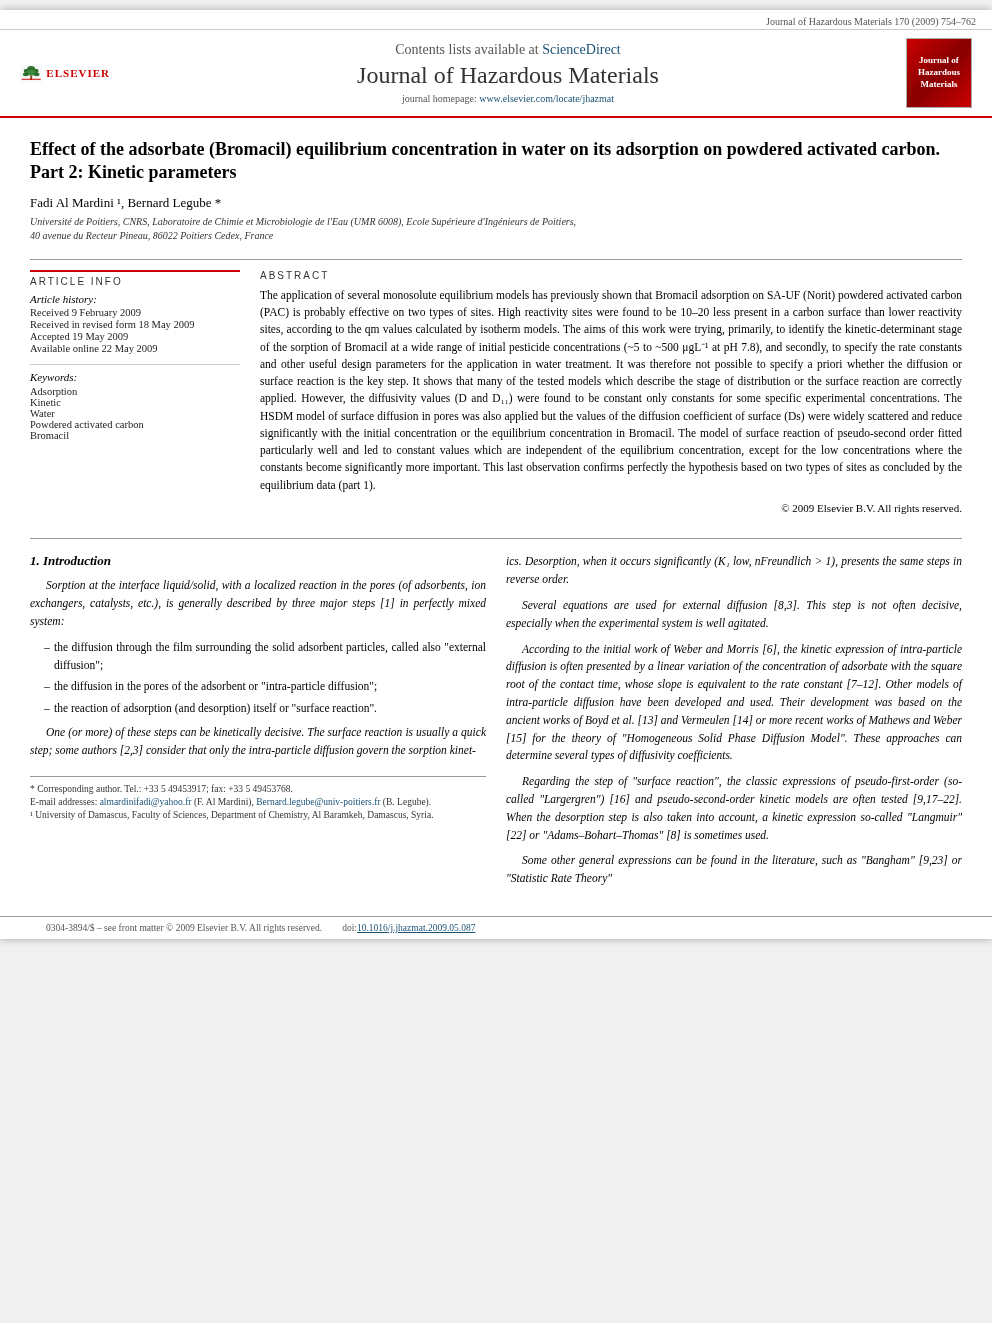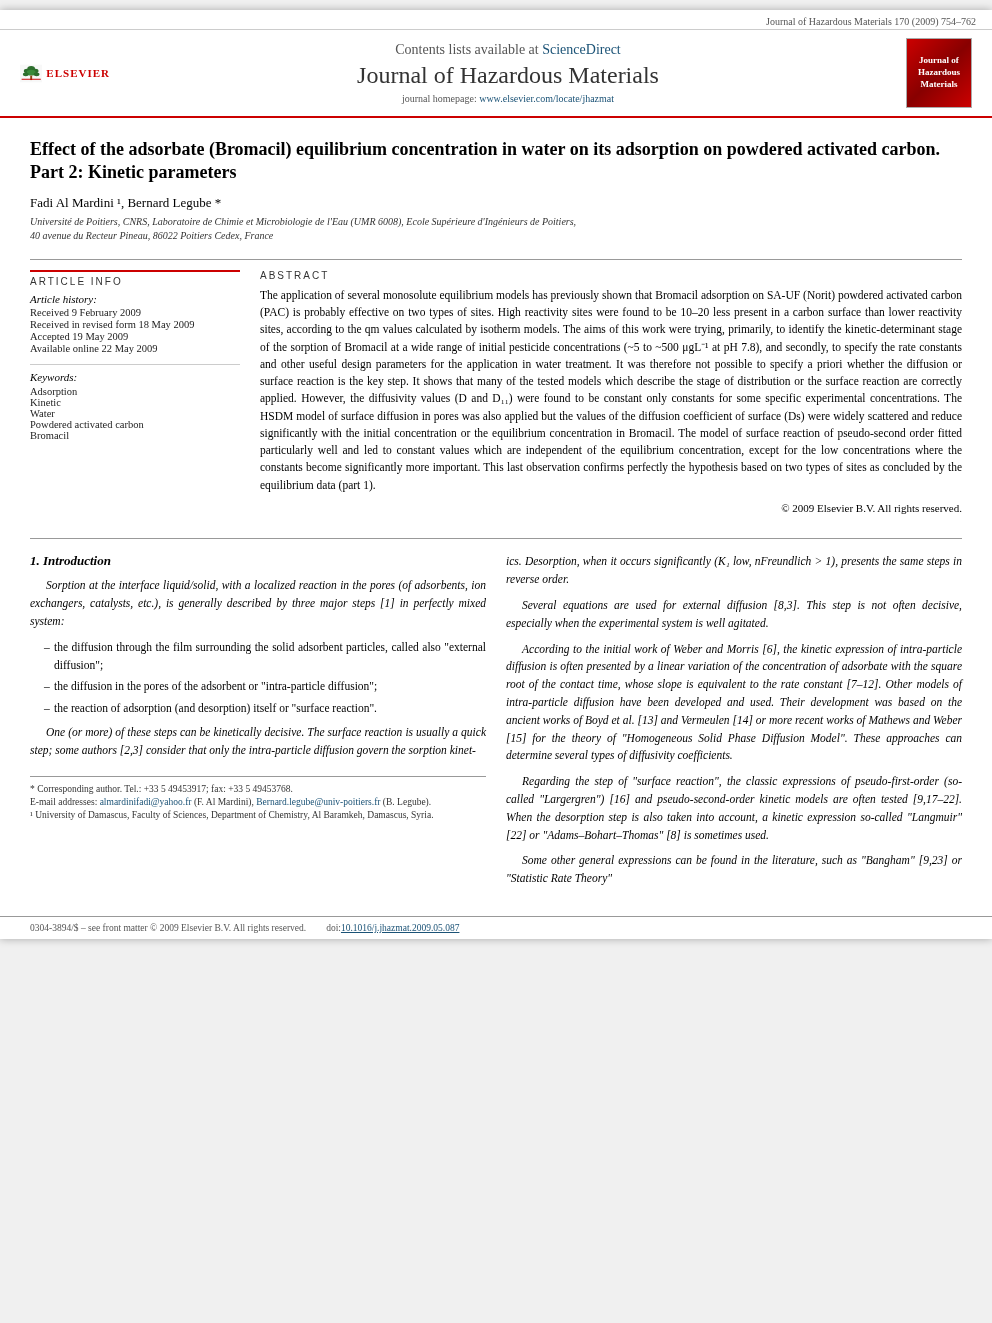--- a/index.html
+++ b/index.html
@@ -231,21 +231,21 @@
       padding-top: 6px;
     }
     .footnote-text {
       font-size: 9.5px;
       line-height: 1.4;
       color: #333;
     }
     .footnote-text a { color: #1a5276; text-decoration: none; }
     .footer-bar {
       border-top: 1px solid #999;
-      padding: 6px 30px;
+      padding: 6px 46px;
       font-size: 9.5px;
       color: #555;
       display: flex;
       gap: 20px;
     }
     .ref-link { color: #1a5276; }
     
     .tree-svg { width: 70px; height: 55px; }
   </style>
 </head>

